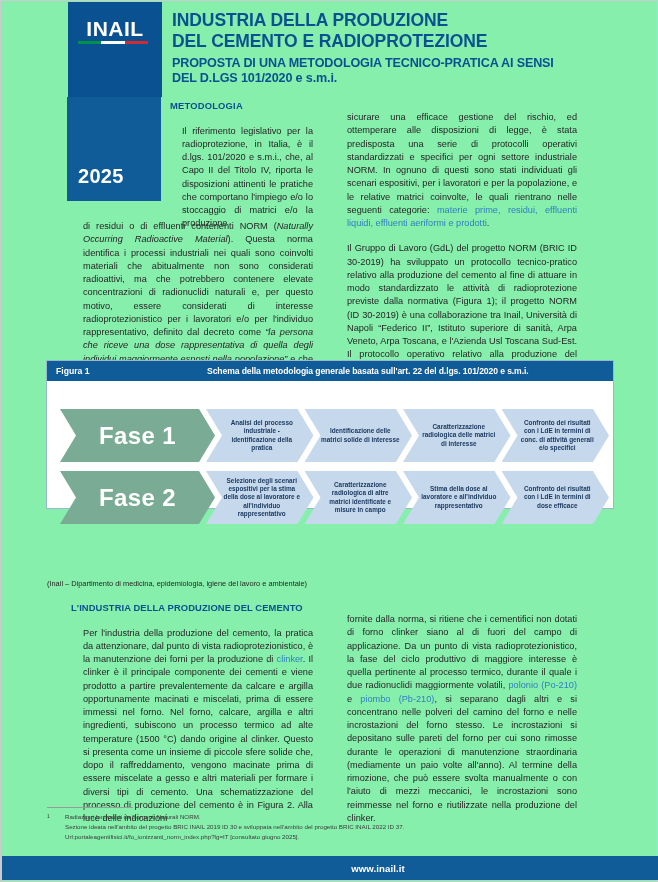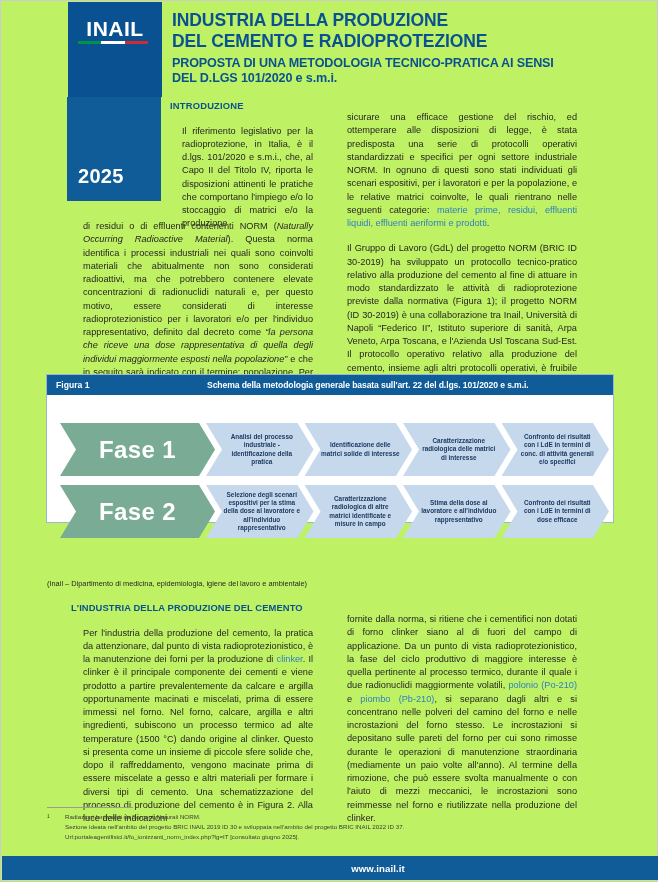--- a/index.html
+++ b/index.html
@@ -15,21 +15,21 @@
     position: relative;
     overflow: hidden;
   }
   .page {
     position: absolute;
     left: 0; top: 0;
     width: 658px;
     height: 882px;
     box-sizing: border-box;
     border: 1px solid #c9ccd1;
-    background: #bef264;
+    background: #86efac;
   }
 
   
   .header {
     position: absolute;
     left: 1px; top: 1px;
     width: 656px;
     height: 95px;
   }
   .brandbar {
@@ -128,21 +128,21 @@
     left: 334px; top: 98px;
     width: 254px;
   }
   .body-col p { margin: 12px; }
   .body-col i { font-style: italic; }
   .lnk { color: #2f7fc1; }
 
   
   .figure {
     position: absolute;
-    left: 45px; top: 373px;
+    left: 45px; top: 359px;
     width: 568px;
     height: 149px;
     border: 1px solid #9ab7d0;
     box-sizing: border-box;
     background: #fff;
   }
   .figure-head {
     position: relative;
     height: 20px;
     background: #0f5c99;
@@ -304,21 +304,21 @@
         <div>DEL D.LGS 101/2020 e s.m.i.</div>
       </div>
     </div>
   </div>
 
   <div class="yearbox">
     <div class="year">2025</div>
   </div>
 
   <div class="intro-left body-col">
-    <div class="intro-heading">INTRODUZIONE</div>
+    <div class="intro-heading">METODOLOGIA</div>
     <p>Il riferimento legislativo per la radioprotezione, in Italia, è il d.lgs. 101/2020 e s.m.i., che, al Capo II del Titolo IV, riporta le disposizioni attinenti le pratiche che comportano l'impiego e/o lo stoccaggio di matrici e/o la produzione</p>
   </div>
 
   <div class="wide-left body-col">
     <p><span>di residui o di effluenti contenenti NORM (</span><i>Naturally Occurring Radioactive Material</i><span>). Questa norma identifica i processi industriali nei quali sono coinvolti materiali che abitualmente non sono considerati radioattivi, ma che potrebbero contenere elevate concentrazioni di radionuclidi naturali e, per questo motivo, essere considerati di interesse radioprotezionistico per i lavoratori e/o per l'individuo rappresentativo, definito dal decreto come </span><i>“la persona che riceve una dose rappresentativa di quella degli individui maggiormente esposti nella popolazione”</i><span> e che in seguito sarà indicato con il termine: popolazione. Per as-</span></p>
   </div>
 
   <div class="right-col body-col">
     <p><span>sicurare una efficace gestione del rischio, ed ottemperare alle disposizioni di legge, è stata predisposta una serie di protocolli operativi standardizzati e specifici per ogni settore industriale NORM. In ognuno di questi sono stati individuati gli scenari espositivi, per i lavoratori e per la popolazione, e le relative matrici coinvolte, le quali rientrano nelle seguenti categorie: </span><span class="lnk">materie prime, residui, effluenti liquidi, effluenti aeriformi e prodotti</span><span>.</span></p>
     <p>Il Gruppo di Lavoro (GdL) del progetto NORM (BRIC ID 30-2019) ha sviluppato un protocollo tecnico-pratico relativo alla produzione del cemento al fine di attuare in modo standardizzato le attività di radioprotezione previste dalla normativa (Figura 1); il progetto NORM (ID 30-2019) è una collaborazione tra Inail, Università di Napoli “Federico II”, Istituto superiore di sanità, Arpa Veneto, Arpa Toscana, e l'Azienda Usl Toscana Sud-Est. Il protocollo operativo relativo alla produzione del cemento, insieme agli altri protocolli operativi, è fruibile sul Portale Agenti Fisici (PAF)¹.</p>

